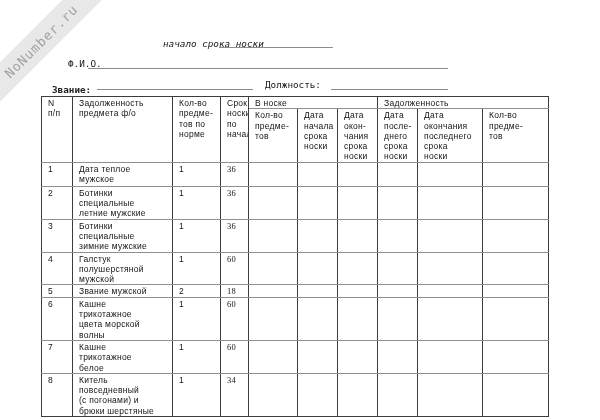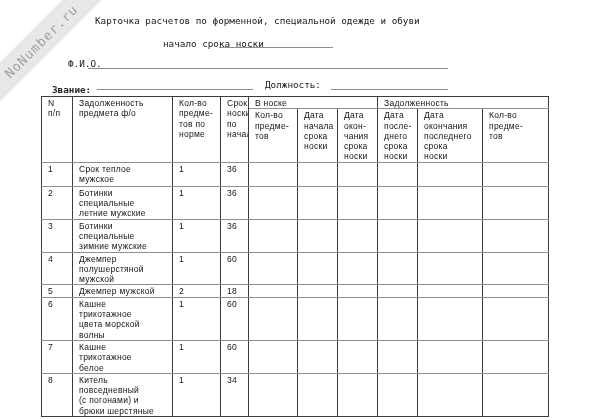--- a/index.html
+++ b/index.html
@@ -16,21 +16,21 @@
   }
   .wm-band span {
     font: 13px "DejaVu Sans Mono", monospace; color: #a2a2a2; letter-spacing: 1px;
   }
   
   .typew {
     position: absolute; font: 9.3px/10px "DejaVu Sans Mono", monospace;
     white-space: nowrap; color: #202020;
   }
   .doc-title { left: 95px; top: 16px; }
-  .wear-start { left: 163px; top: 39px; }
+  .wear-start { left: 163px; top: 39px; font-style: italic; }
   .fio { left: 68px; top: 59px; }
   .rank { left: 52px; top: 85px; font-weight: bold; }
   .pos { left: 265px; top: 80px; text-align: center; }
   
   .blank { position: absolute; height: 1px; background: #8c8c8c; }
   .bl-wear { left: 219px; top: 47px; width: 114px; }
   .bl-fio { left: 88px; top: 68px; width: 360px; }
   .bl-rank { left: 97px; top: 89px; width: 156px; }
   .bl-pos { left: 331px; top: 89px; width: 117px; }
   
@@ -43,41 +43,40 @@
   .tbl th, .tbl td {
     border: 1px solid #3c3c3c;
     border-top-color: #8f8f8f; border-bottom-color: #8f8f8f;
     vertical-align: top; text-align: left;
     padding: 1px 2px 0 6px; font-weight: normal;
     white-space: pre-line; overflow: hidden;
   }
   .tbl tr:first-child > th { border-top-color: #3c3c3c; }
   .tbl tr:last-child > td { border-bottom-color: #3c3c3c; }
   .c-num { padding-left: 8px; }
-  .c-term { padding-left: 9px; }
+  .c-term { padding-left: 9px; font-family: Liberation Serif, serif; }
   .grp { padding-left: 4px; }
   .rh-g { height: 12px; }
   .rh-h { height: 52px; }
   .r24 { height: 24px; }
   .r31 { height: 31px; }
   .r30 { height: 30px; }
   .r12 { height: 12px; }
   .r42 { height: 42px; }
   .r40 { height: 40px; }
 </style>
 </head>
 <body>
 
 <div class="page">
 
   <div class="wm-band">
     <span>NoNumber.ru</span>
   </div>
 
-  <div class="typew doc-title">Карточка расчетов по форменной, специальной одежде и обуви</div>
 
   <div class="typew wear-start">начало срока носки</div>
   <div class="blank bl-wear"></div>
 
   <div class="typew fio">Ф.И.О.</div>
   <div class="blank bl-fio"></div>
 
   <div class="typew rank">Звание:</div>
   <div class="blank bl-rank"></div>
 
@@ -137,21 +136,21 @@
 последнего
 срока
 носки</th>
       <th>Кол-во
 предме-
 тов</th>
     </tr>
 
     <tr class="r24">
       <td class="c-num">1</td>
-      <td>Срок теплое
+      <td>Дата теплое
 мужское</td>
       <td>1</td>
       <td class="c-term">36</td>
       <td></td>
       <td></td>
       <td></td>
       <td></td>
       <td></td>
       <td></td>
     </tr>
@@ -178,35 +177,35 @@
       <td class="c-term">36</td>
       <td></td>
       <td></td>
       <td></td>
       <td></td>
       <td></td>
       <td></td>
     </tr>
     <tr class="r30">
       <td class="c-num">4</td>
-      <td>Джемпер
+      <td>Галстук
 полушерстяной
 мужской</td>
       <td>1</td>
       <td class="c-term">60</td>
       <td></td>
       <td></td>
       <td></td>
       <td></td>
       <td></td>
       <td></td>
     </tr>
     <tr class="r12">
       <td class="c-num">5</td>
-      <td>Джемпер мужской</td>
+      <td>Звание мужской</td>
       <td>2</td>
       <td class="c-term">18</td>
       <td></td>
       <td></td>
       <td></td>
       <td></td>
       <td></td>
       <td></td>
     </tr>
     <tr class="r42">

